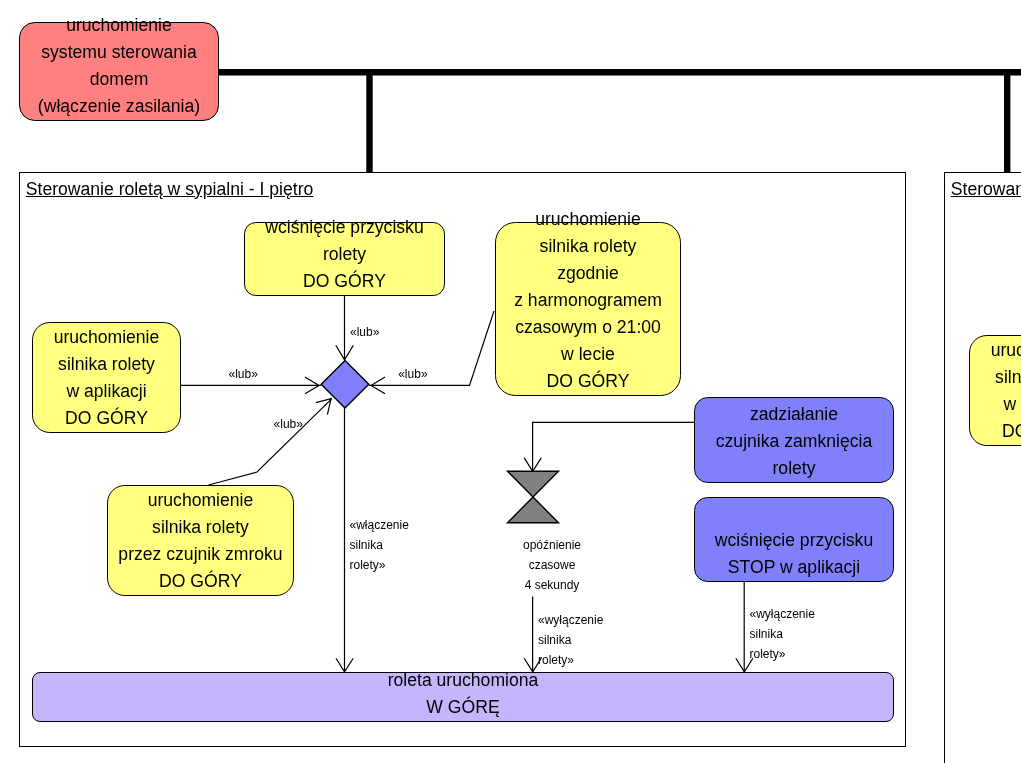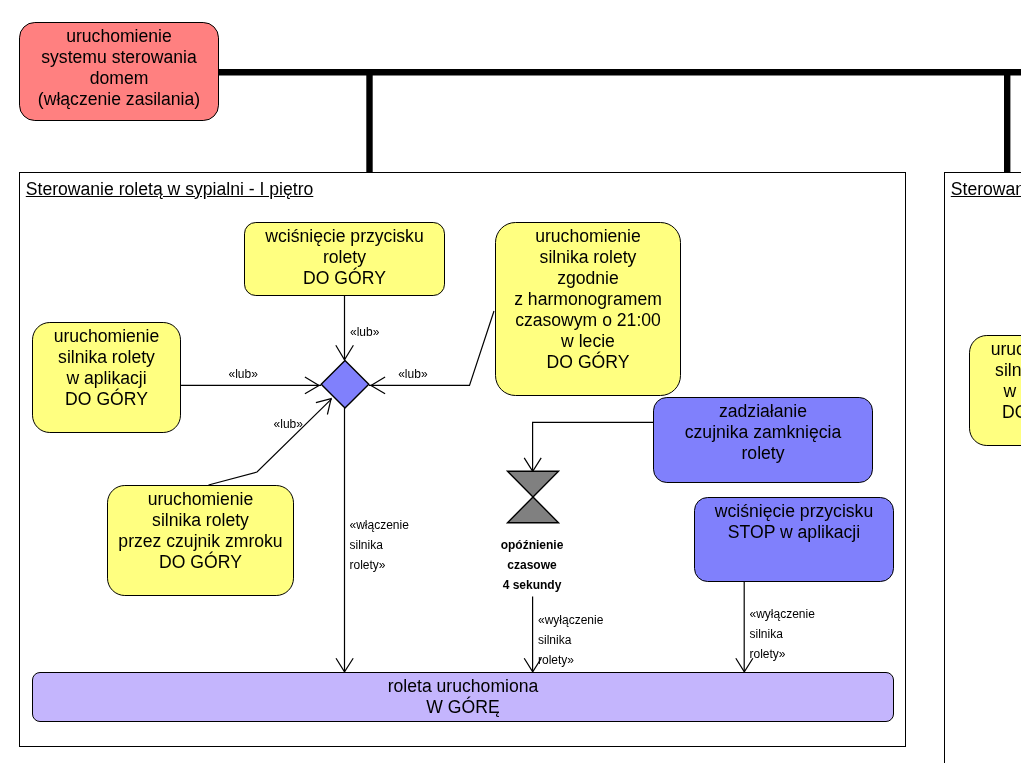--- a/index.html
+++ b/index.html
@@ -2,22 +2,22 @@
 <html><head>
 <meta charset="utf-8">
 <title>Diagram aktywności - sterowanie roletami</title>
 <style>
   html,body{margin:0;padding:0;background:#ffffff;}
   body{width:1021px;height:763px;overflow:hidden;
        font-family:"Liberation Sans",sans-serif;color:#000;}
   #stage{position:relative;width:1021px;height:763px;background:#fff;}
   #wires{position:absolute;left:0;top:0;width:1021px;height:763px;}
   .node{position:absolute;box-sizing:border-box;border:1.2px solid #000;
-        display:flex;align-items:flex-start;justify-content:center;text-align:center;
-        font-size:17.6px;line-height:21px;white-space:pre-line;z-index:2;padding-top:2.6px;}
+        display:flex;align-items:flex-end;justify-content:center;text-align:center;
+        font-size:17.6px;line-height:27px;white-space:pre-line;z-index:2;padding-top:2.6px;}
   .frame{position:absolute;box-sizing:border-box;border:1.2px solid #000;background:transparent;z-index:0;}
   .frame-title{position:absolute;font-size:17.6px;white-space:nowrap;z-index:3;text-decoration:underline;}
   .lbl{position:absolute;font-size:12px;line-height:20.1px;white-space:pre-line;z-index:3;}
   .lbl.ctr{text-align:center;}
 </style>
 </head>
 <body>
 
 <div id="stage">
 
@@ -76,34 +76,34 @@
 silnika rolety
 zgodnie
 z harmonogramem
 czasowym o 21:00
 w lecie
 DO GÓRY</span></div>
       <div class="node" style="left: 107px; top: 485px; width: 187px; height: 111px; border-radius: 17.8px; background: rgb(255, 255, 128);"><span>uruchomienie
 silnika rolety
 przez czujnik zmroku
 DO GÓRY</span></div>
-      <div class="node" style="left: 653px; top: 397px; width: 220px; height: 86px; border-radius: 13.8px; background: rgb(128, 128, 252);"><span>zadziałanie
+      <div class="node" style="left: 694px; top: 397px; width: 200px; height: 86px; border-radius: 13.8px; background: rgb(128, 128, 252);"><span>zadziałanie
 czujnika zamknięcia
 rolety</span></div>
       <div class="node" style="left: 694px; top: 497px; width: 200px; height: 85px; border-radius: 13.6px; background: rgb(128, 128, 252);"><span>wciśnięcie przycisku
 STOP w aplikacji</span></div>
       <div class="node" style="left: 32px; top: 672px; width: 862px; height: 50px; border-radius: 8px; background: #c4b5fd;"><span>roleta uruchomiona
 W GÓRĘ</span></div>
       <div class="node" style="left: 969px; top: 335px; width: 149px; height: 111px; border-radius: 17.8px; background: rgb(255, 255, 128);"><span>uruchomienie
 silnika rolety
 w aplikacji
 DO GÓRY</span></div>
     </div>
   <div id="labels">
-      <div class="lbl ctr" style="left: 457px; top: 534.5px; width: 150px; font-weight: bold;">opóźnienie
+      <div class="lbl ctr" style="left: 477px; top: 534.5px; width: 150px;">opóźnienie
 czasowe
 4 sekundy</div>
       <div class="lbl" style="left: 350px; top: 322.3px;">«lub»</div>
       <div class="lbl" style="left: 228.5px; top: 364.2px;">«lub»</div>
       <div class="lbl" style="left: 398.2px; top: 364.2px;">«lub»</div>
       <div class="lbl" style="left: 273.6px; top: 414.2px;">«lub»</div>
       <div class="lbl" style="left: 349.5px; top: 515px;">«włączenie
 silnika
 rolety»</div>
       <div class="lbl" style="left: 538px; top: 609.5px;">«wyłączenie

